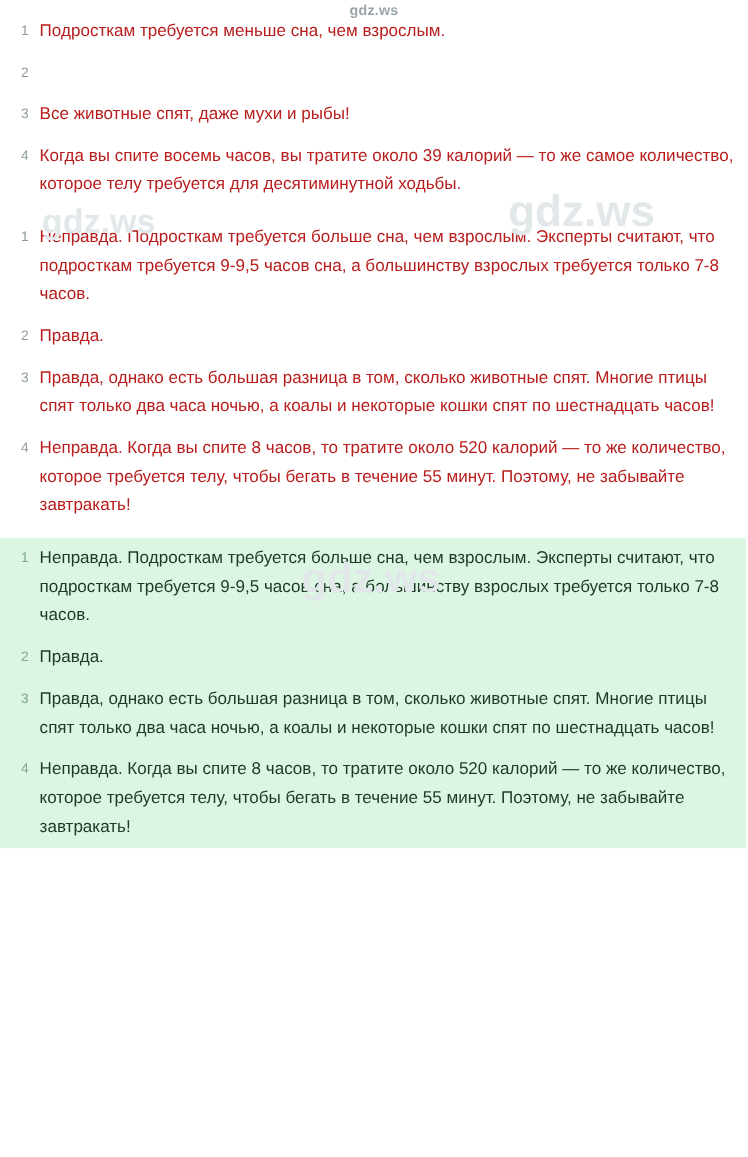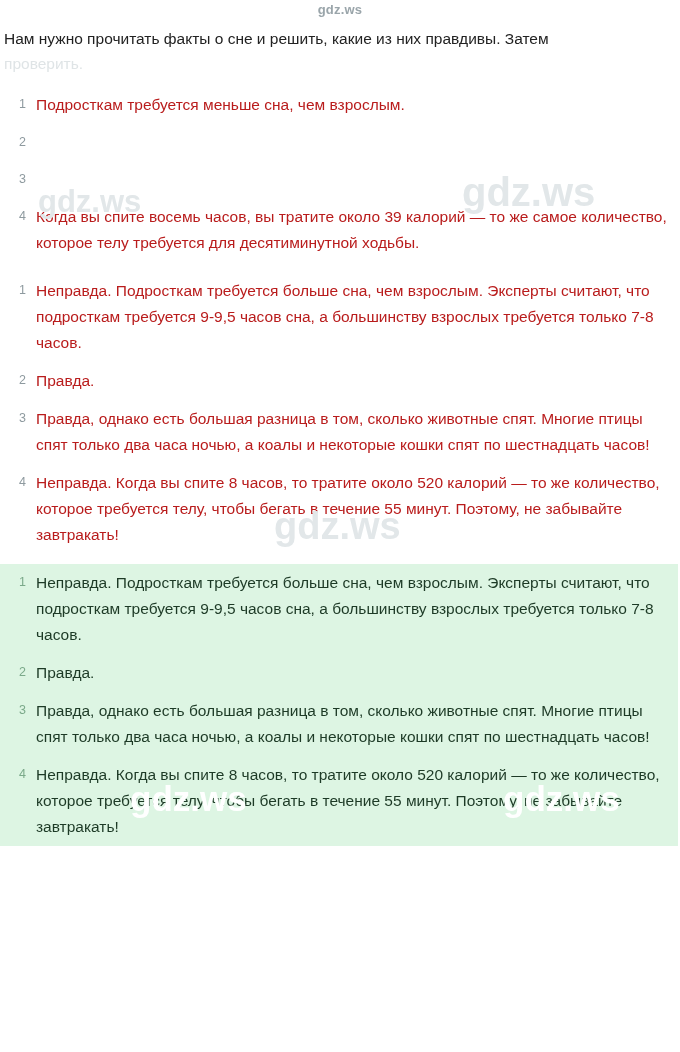--- a/index.html
+++ b/index.html
@@ -106,37 +106,34 @@
   .wm-d { left: 130px; top: 779px;  font-size: 35px; color:#ffffff; }
   .wm-e { left: 503px; top: 779px;  font-size: 35px; color:#ffffff; }
 </style>
 </head>
 <body>
 
 <div class="page">
 
   <div class="wm-top">gdz.ws</div>
 
-  <div class="intro">
-    <div>Нам нужно прочитать факты о сне и решить, какие из них правдивы. Затем</div>
-    <div class="line2">проверить.</div>
-  </div>
 
   <div class="spacer-sm"></div>
 
   <ul class="list">
     <li class="item">
       <span class="num">1</span>
       <span class="txt">Подросткам требуется меньше сна, чем взрослым.</span>
     </li>
     <li class="item">
       <span class="num">2</span>
     </li>
     <li class="item">
       <span class="num">3</span>
+      <span class="txt">Все животные спят, даже мухи и рыбы!</span>
     </li>
     <li class="item">
       <span class="num">4</span>
       <span class="txt">Когда вы спите восемь часов, вы тратите около 39 калорий — то же самое количество, которое телу требуется для десятиминутной ходьбы.</span>
     </li>
   </ul>
 
   <div class="spacer-sm"></div>
 
   <ul class="list">

